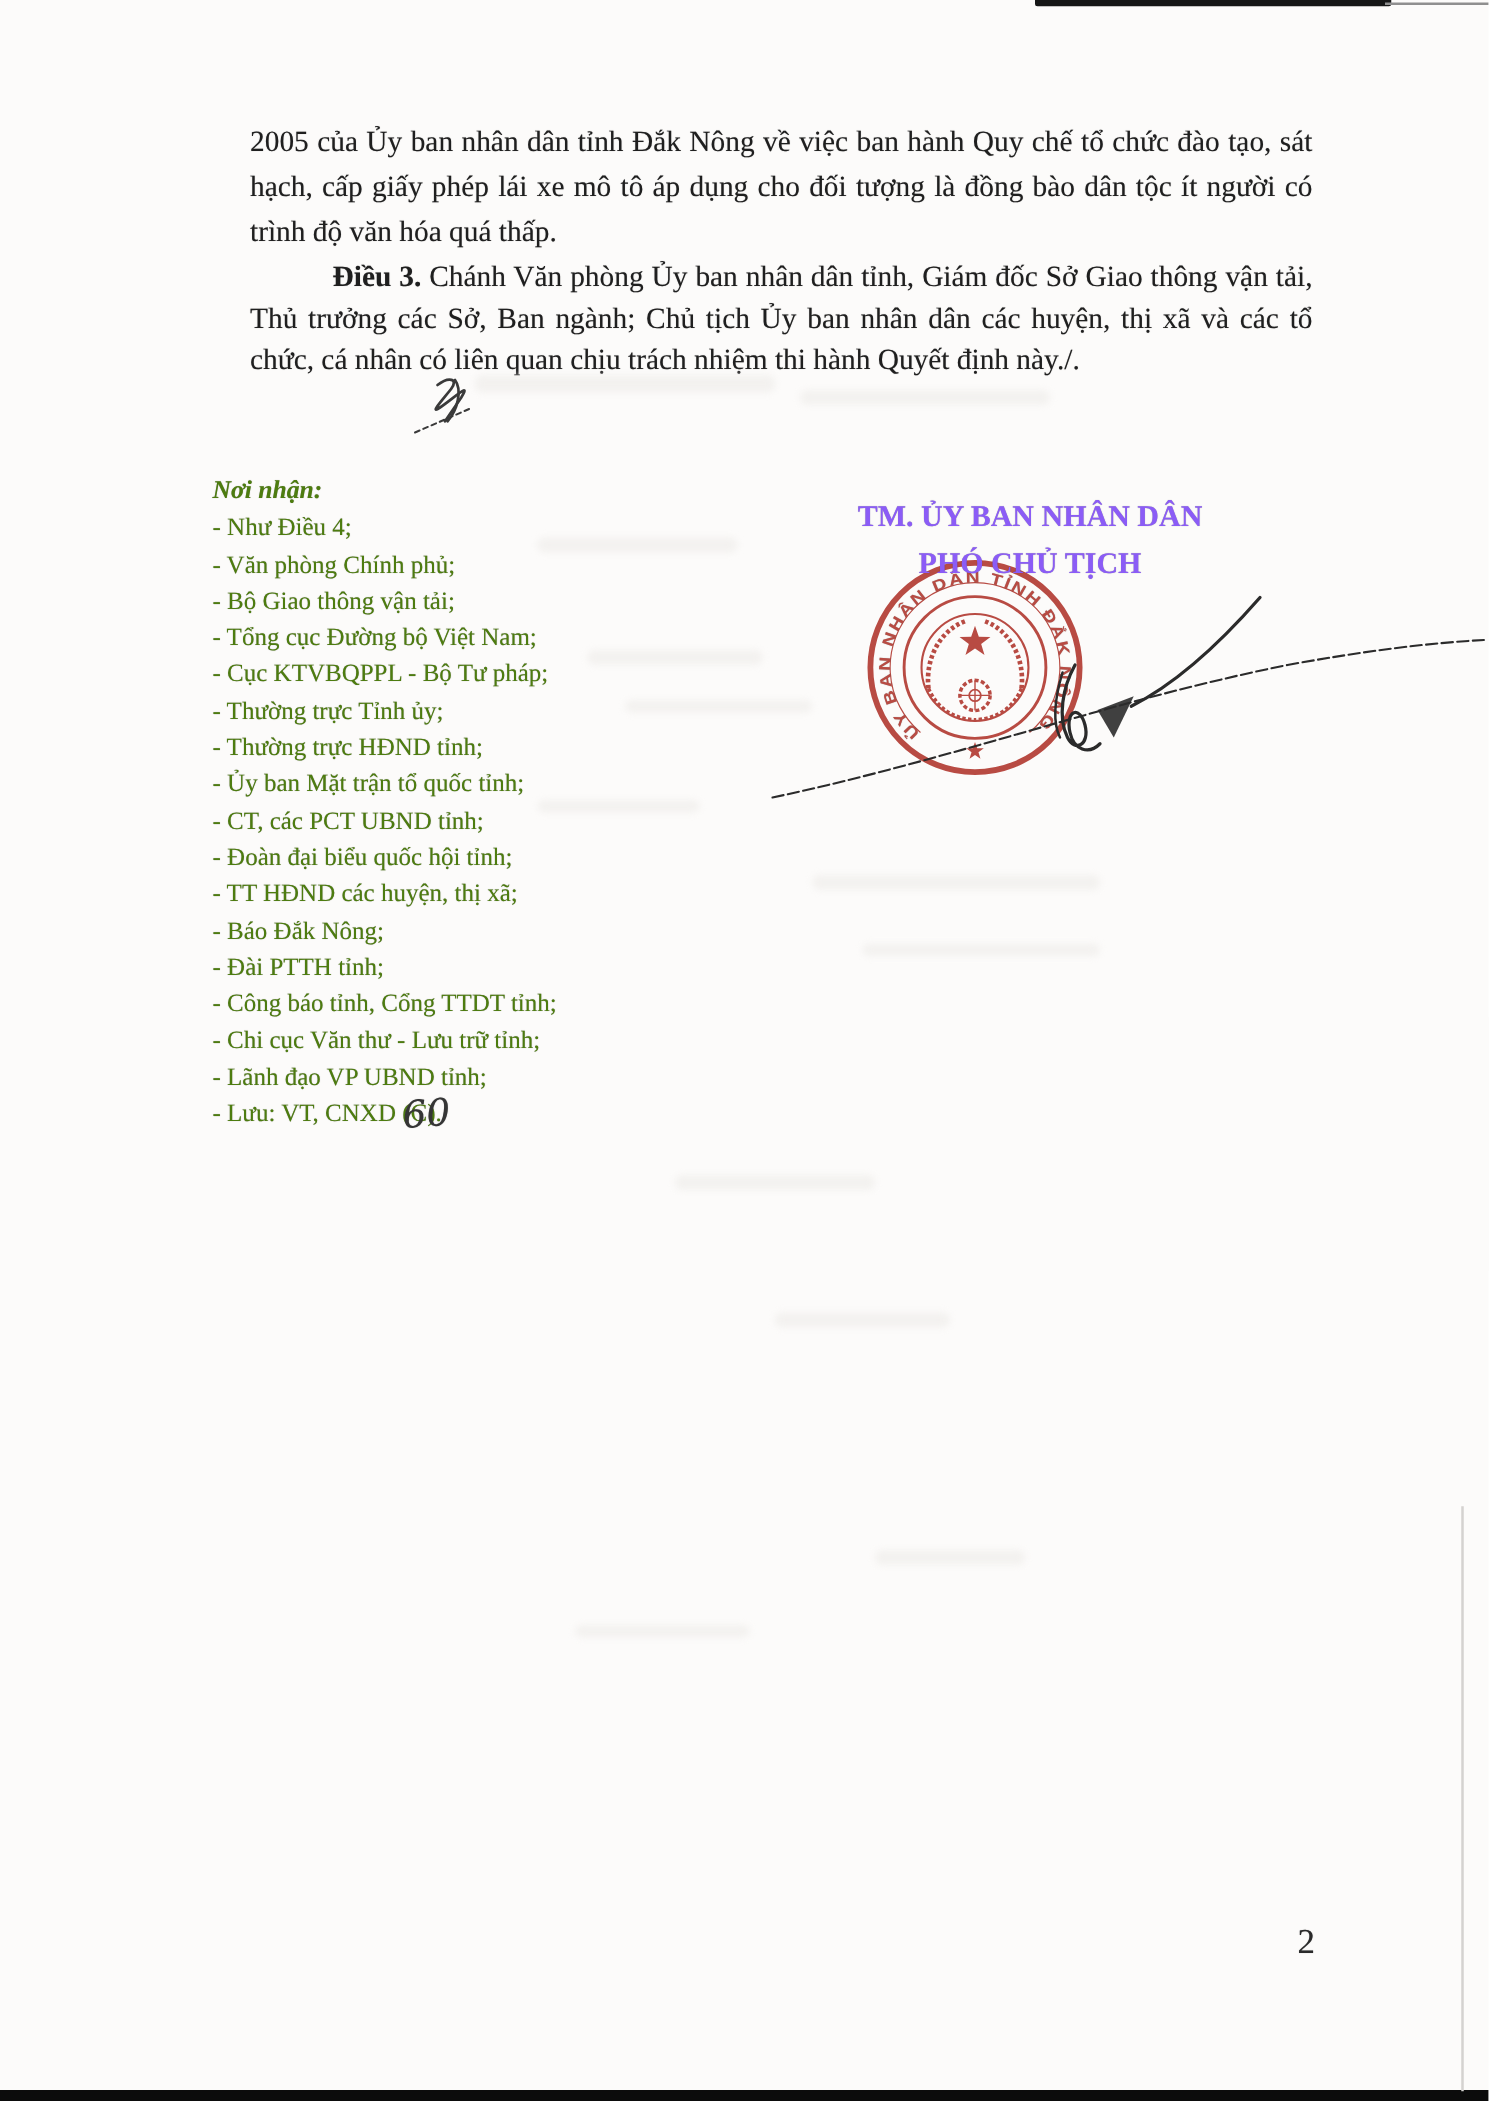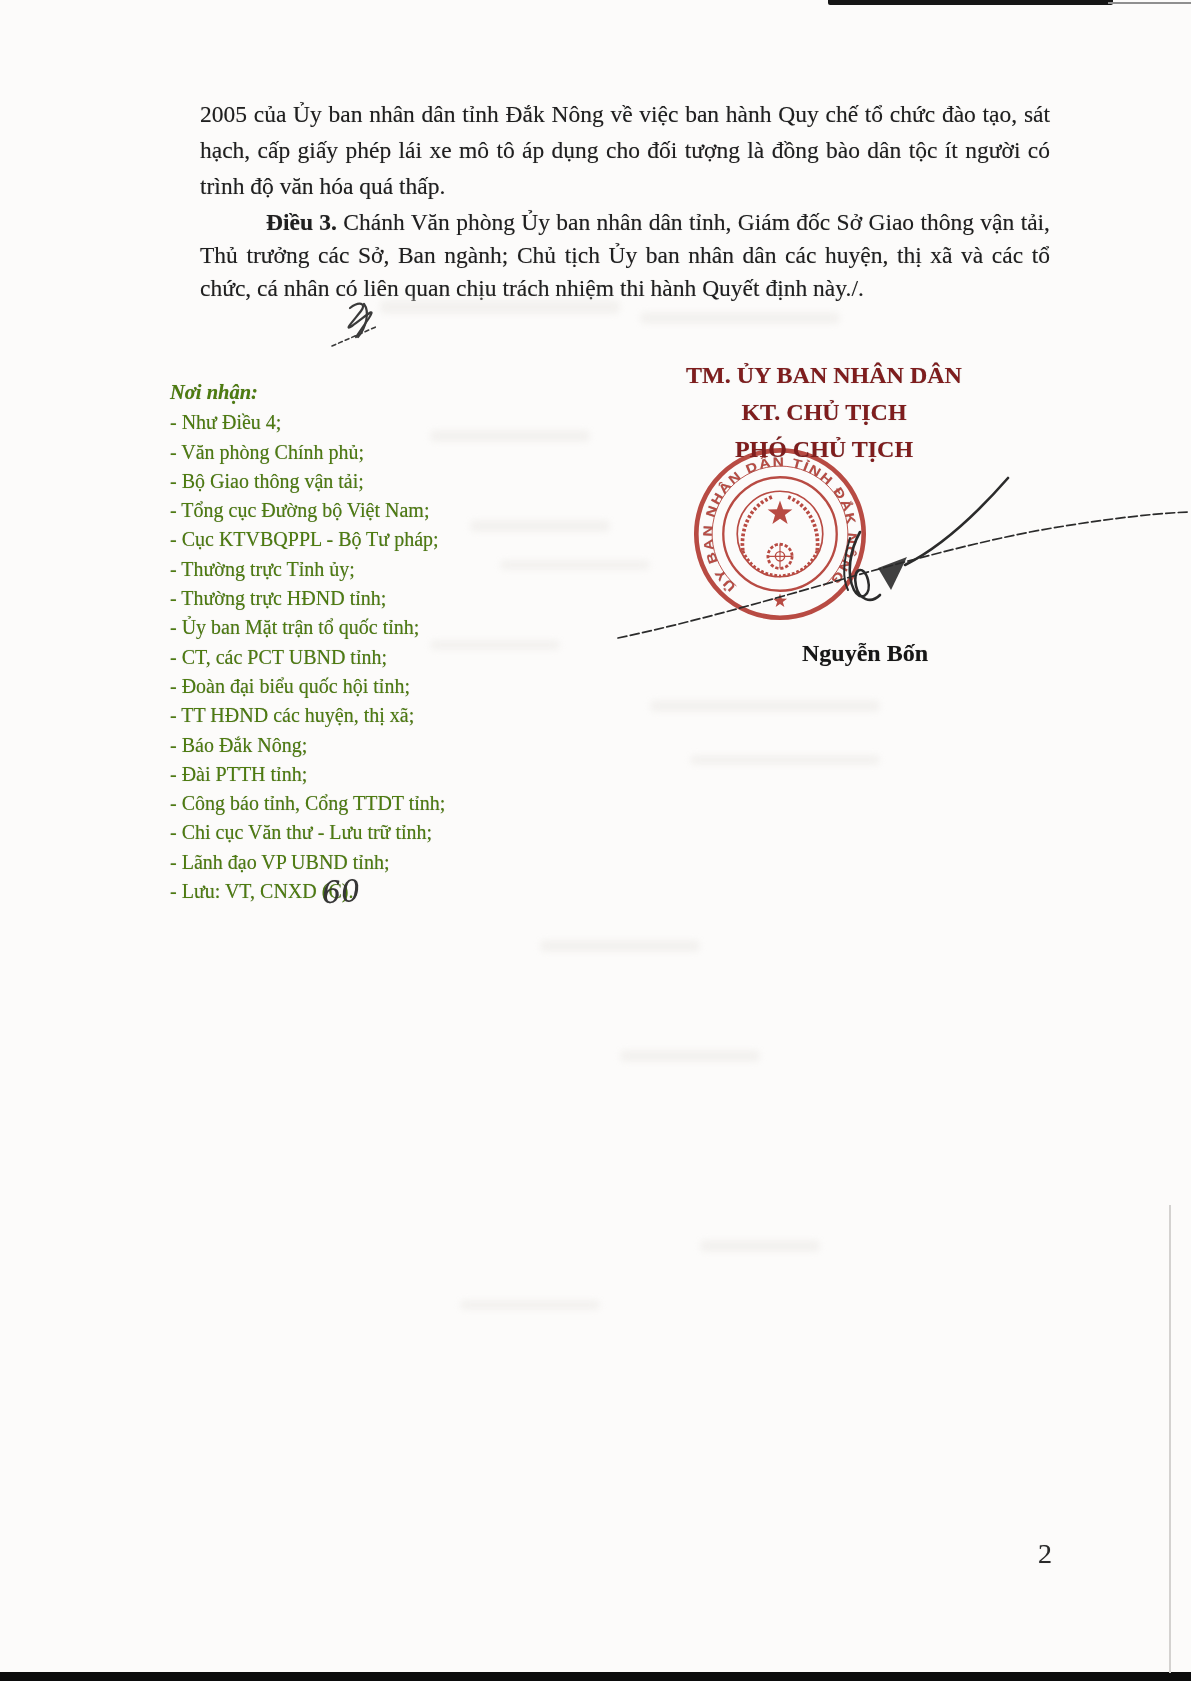--- a/index.html
+++ b/index.html
@@ -11,22 +11,22 @@
     text-shadow:0 0 .7px rgba(40,40,40,.45);
   }
   .para{position:absolute;left:163px;width:850px;font-size:23.5px;text-align:justify;color:#1f1f1f;margin-left:37px;}
   .para-1{top:96px;line-height:36px;}
   .para-2{top:206px;line-height:33px;text-indent:66px;}
   .bold{font-weight:bold;}
 
   .recipients{position:absolute;left:170px;top:378px;font-size:20px;line-height:29.3px;color:#4d7c0f;}
   .recipients-heading{font-weight:bold;font-style:italic;font-size:20.5px;margin-bottom:1px;}
 
-  .sig-head{position:absolute;left:624px;top:357px;width:400px;text-align:center;
-    font-weight:bold;font-size:24px;line-height:37px;color:#7f1d1d;z-index:5;}
+  .sig-head{position:absolute;left:624px;top:396px;width:400px;text-align:center;
+    font-weight:bold;font-size:24px;line-height:37px;color:#8b5cf6;z-index:5;}
   .signer{position:absolute;left:710px;top:640px;width:310px;text-align:center;
     font-weight:bold;font-size:24px;color:#161616;z-index:5;}
 
   .seal-svg{position:absolute;left:687px;top:441px;width:186px;height:186px;z-index:3;opacity:.95;}
   .sig-ink{position:absolute;left:560px;top:440px;width:631px;height:230px;z-index:6;}
   .initial-ink{position:absolute;left:320px;top:292px;width:100px;height:70px;z-index:6;}
 
   .hand-60{position:absolute;left:322px;top:874px;font-size:30px;font-style:italic;
     font-family:"DejaVu Serif", serif;transform:rotate(-4deg);color:#353535;}
 
@@ -74,21 +74,20 @@
     <div>- Công báo tỉnh, Cổng TTDT tỉnh;</div>
     <div>- Chi cục Văn thư - Lưu trữ tỉnh;</div>
     <div>- Lãnh đạo VP UBND tỉnh;</div>
     <div>- Lưu: VT, CNXD (C).</div>
   </div>
 
   <div class="hand-60">60</div>
 
   <div class="sig-head">
     <div>TM. ỦY BAN NHÂN DÂN</div>
-    <div>KT. CHỦ TỊCH</div>
     <div>PHÓ CHỦ TỊCH</div>
   </div>
 
   <svg class="seal-svg" viewBox="0 0 200 200">
     <g stroke="#b5423a" fill="none">
       <circle cx="100" cy="100" r="90" stroke-width="5"></circle>
       <circle cx="100" cy="100" r="61" stroke-width="2.5"></circle>
       <path id="sealTextPath" d="M 53.1 155.9 A 73 73 0 1 1 146.9 155.9"></path>
     </g>
     <text font-family="Liberation Sans, sans-serif" font-size="13.5" font-weight="bold" fill="#b5423a" letter-spacing="1.5">
@@ -111,21 +110,20 @@
   <svg class="sig-ink" viewBox="0 0 631 230">
     <g fill="none" stroke="#2b2b2b" stroke-linecap="round">
       <path d="M 448 38 C 420 70 385 105 345 125" stroke-width="2.6"></path>
       <path d="M 300 92 c -10 18 -14 42 -6 58 c 6 12 18 6 14 -10 c -4 -16 -16 -12 -12 6 c 3 14 15 18 24 9" stroke-width="2.6"></path>
       <path d="M 290 98 c -6 20 -8 40 -2 52" stroke-width="2"></path>
       <polygon points="318,128 347,117 331,150" fill="#2b2b2b" stroke="none" opacity=".9"></polygon>
       <path d="M 58 198 C 200 168 330 120 470 92 C 530 81 585 74 628 72" stroke-width="1.7" stroke-dasharray="9 3.5"></path>
     </g>
   </svg>
 
-  <div class="signer">Nguyễn Bốn</div>
 
   <div class="page-number">2</div>
 
   <div class="artifact top-line"></div>
   <div class="artifact top-line-2"></div>
   <div class="artifact bottom-bar"></div>
   <div class="artifact right-line"></div>
   <div class="ghost" style="left:380px;top:300px;width:240px;height:14px;"></div>
   <div class="ghost" style="left:640px;top:312px;width:200px;height:12px;"></div>
   <div class="ghost" style="left:430px;top:430px;width:160px;height:12px;"></div>

